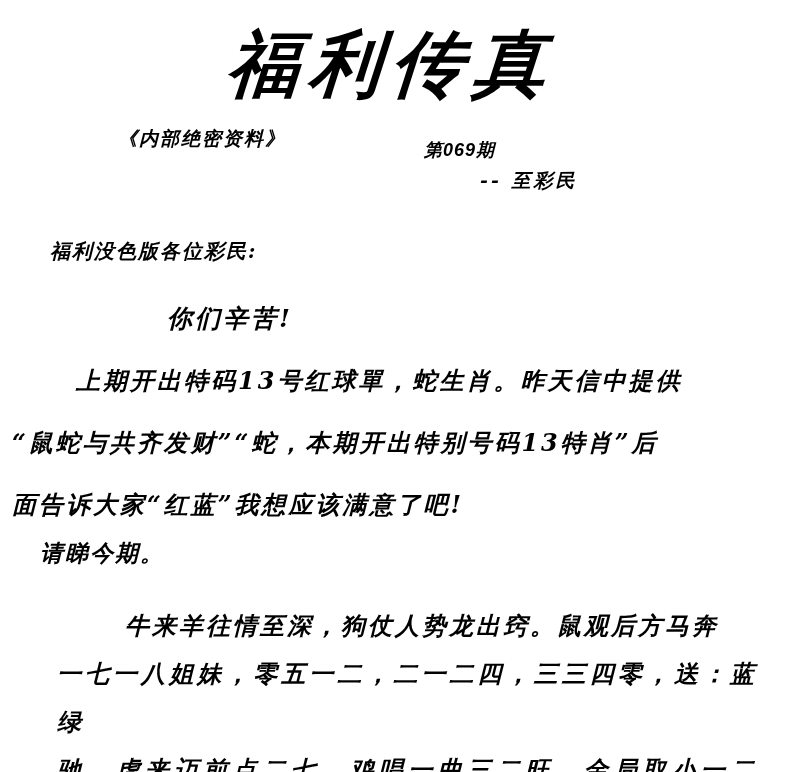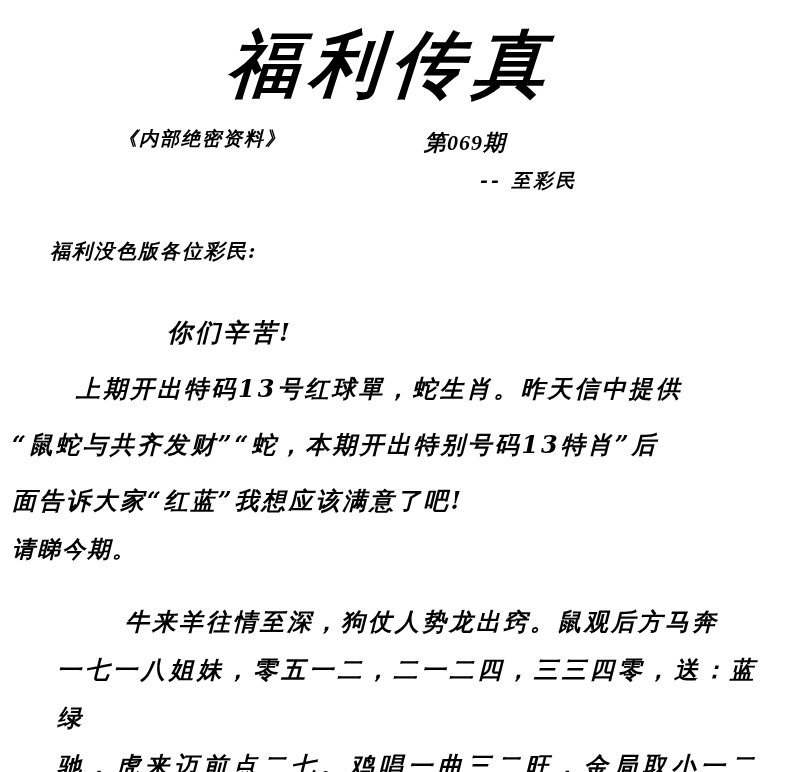--- a/index.html
+++ b/index.html
@@ -47,25 +47,25 @@
     top: 0;
     font-family: "DejaVu Serif", "Liberation Serif", serif;
     font-style: italic;
     font-weight: bold;
     font-size: 19px;
     letter-spacing: 2px;
   }
   .issue-no {
     position: absolute;
     left: 424px;
-    top: 2px;
-    font-family: Liberation Serif, serif;
+    top: 12px;
+    font-family: Liberation Sans, sans-serif;
     font-weight: bold;
     font-style: italic;
-    font-size: 22px;
+    font-size: 18px;
     letter-spacing: 1px;
   }
   .author-line {
     position: absolute;
     left: 470px;
     top: 42px;
     font-family: "DejaVu Serif", "Liberation Serif", serif;
     font-weight: bold;
     font-style: italic;
     font-size: 19px;
@@ -84,39 +84,40 @@
     line-height: 46px;
     letter-spacing: 1px;
   }
   .greeting {
     padding-left: 38px;
     font-size: 20px;
     letter-spacing: 2px;
   }
   .salute {
     padding-left: 155px;
-    margin-top: 36px;
+    margin-top: 22px;
     font-size: 25px;
     letter-spacing: 3px;
   }
   .para {
-    margin-top: 10px;
+    margin-top: 16px;
     text-align: justify;
     text-align-last: left;
   }
   .para.indent {
     text-indent: 64px;
   }
   .para.wide {
     letter-spacing: 3px;
     font-size: 24px;
   }
   .short-line {
     margin-top: 2px;
     letter-spacing: 2px;
+    margin-left: 28px;
   }
 
   .verse {
     margin-top: 26px;
     font-family: "DejaVu Serif", "Liberation Serif", serif;
     font-weight: bold;
     font-style: italic;
     font-size: 24px;
     line-height: 48px;
     letter-spacing: 3px;

